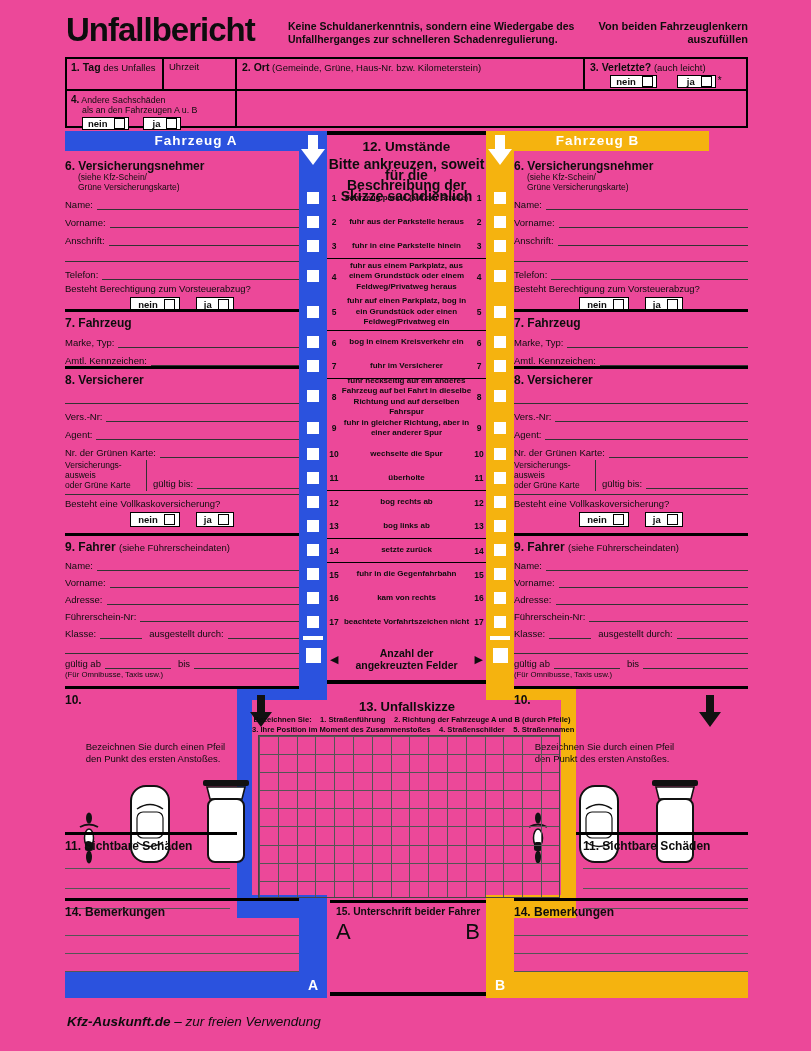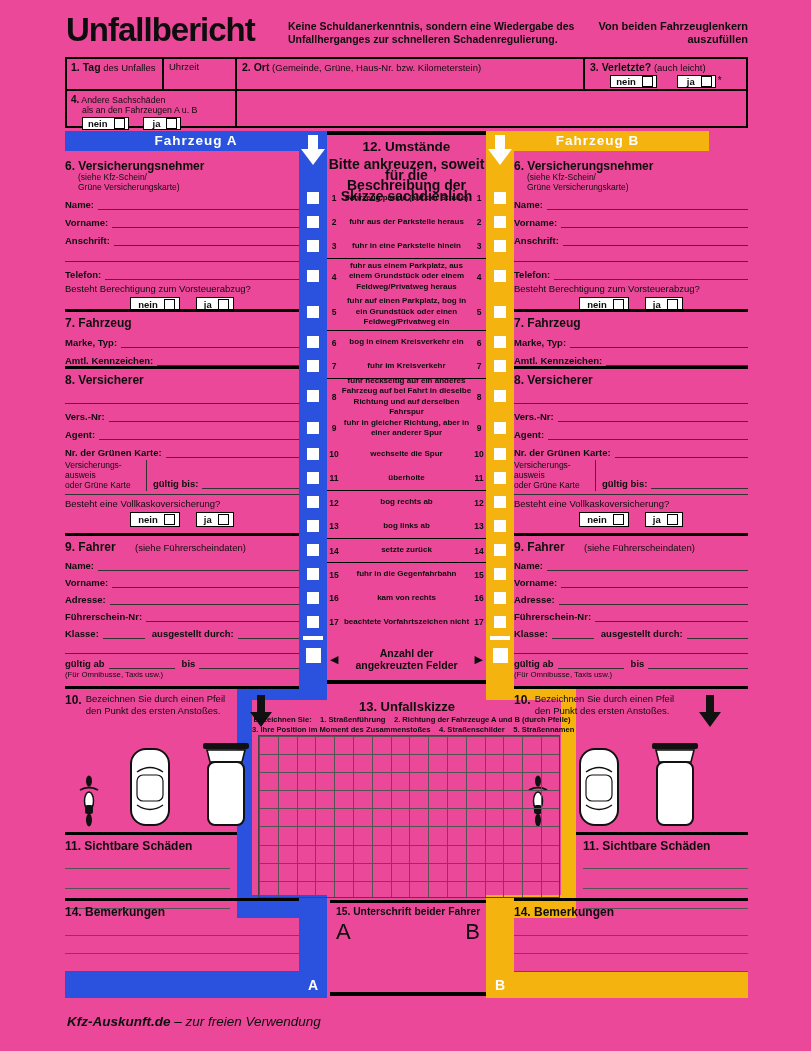--- a/index.html
+++ b/index.html
@@ -33,36 +33,36 @@
 
   
   .col-host{font-size:9.5px;}
   .sec{position:absolute; left:0; width:234px; padding-top:7px;}
   .secrule{position:absolute; top:0; left:0; right:0; height:3px; background:#000;}
   .s11 .secrule{right:auto; width:172px;}
   [data-side="b"] .s11 .secrule{left:auto; right:0;}
   [data-side="b"] .s11{padding-left:69px;}
   [data-side="a"] .s11{padding-right:69px;}
   .shead{font-weight:bold; font-size:12px; white-space:nowrap;}
-  .shead .light{font-weight:normal; font-size:9.5px;margin-left:16px;}
+  .shead .light{font-weight:normal; font-size:9.5px;}
   .ssub{font-size:8.5px; line-height:9.5px; padding-left:13px;}
   .frow{display:flex; align-items:flex-end; height:18px;}
-  .flabel{white-space:nowrap; padding-right:4px;font-weight:bold;}
+  .flabel{white-space:nowrap; padding-right:4px;}
   .wline{flex:1; border-bottom:1px solid #333;}
   .wline.short{flex:0 0 42px;}
   .wline.mid{flex:0 0 66px;}
   .ask{font-size:9.5px; margin-top:3px;}
   .center{display:flex; justify-content:center;}
   .ausweis{display:flex; margin-top:2px; border-bottom:1px solid #333; padding-bottom:3px;}
   .ausweis .left3{font-size:8.5px; line-height:10px; width:82px; border-right:1px solid #333; padding-bottom:1px;}
   .ausweis .gb{flex:1; display:flex; align-items:flex-end; padding-left:6px; padding-bottom:2px;}
   .note8{font-size:7.8px; margin-top:1px;}
   .s10head{display:flex; gap:4px;}
   .s10num{font-weight:bold; font-size:12px;}
-  .s10text{font-size:9.5px; line-height:11.5px; width:148px;}
+  .s10text{font-size:9.5px; line-height:11.5px; width:148px;margin-top:48px;}
   .vehicles{display:flex; align-items:flex-end; gap:30px; padding-left:14px; margin-top:16px;}
   .nline{border-bottom:1px solid #555; height:20px;}
 
   
   .mid-top{border-top:4px solid #000; text-align:center;}
   .c-title{font-weight:bold; font-size:13.5px; margin-top:4px;}
   .c-sub{font-size:14px; font-weight:600; line-height:10.5px; margin-top:5px;}
   .circ-row{display:flex; align-items:center;}
   .circ-row.sep{border-top:1.5px solid #000;}
   .circ-row.h1{height:24px;} .circ-row.h2{height:28px;} .circ-row.h3{height:36px;}
@@ -548,21 +548,21 @@
         <span class="ctext">fuhr auf einen Parkplatz, bog in ein Grundstück oder einen Feldweg/Privatweg ein</span>
         <span class="cnum">5</span>
       </div>
       <div class="circ-row h1 sep">
         <span class="cnum">6</span>
         <span class="ctext">bog in einem Kreisverkehr ein</span>
         <span class="cnum">6</span>
       </div>
       <div class="circ-row h1">
         <span class="cnum">7</span>
-        <span class="ctext">fuhr im Kreisverkehr</span>
+        <span class="ctext">fuhr im Versicherer</span>
         <span class="cnum">7</span>
       </div>
       <div class="circ-row h3 sep">
         <span class="cnum">8</span>
         <span class="ctext">fuhr heckseitig auf ein anderes Fahrzeug auf bei Fahrt in dieselbe Richtung und auf derselben Fahrspur</span>
         <span class="cnum">8</span>
       </div>
       <div class="circ-row h2">
         <span class="cnum">9</span>
         <span class="ctext">fuhr in gleicher Richtung, aber in einer anderer Spur</span>

